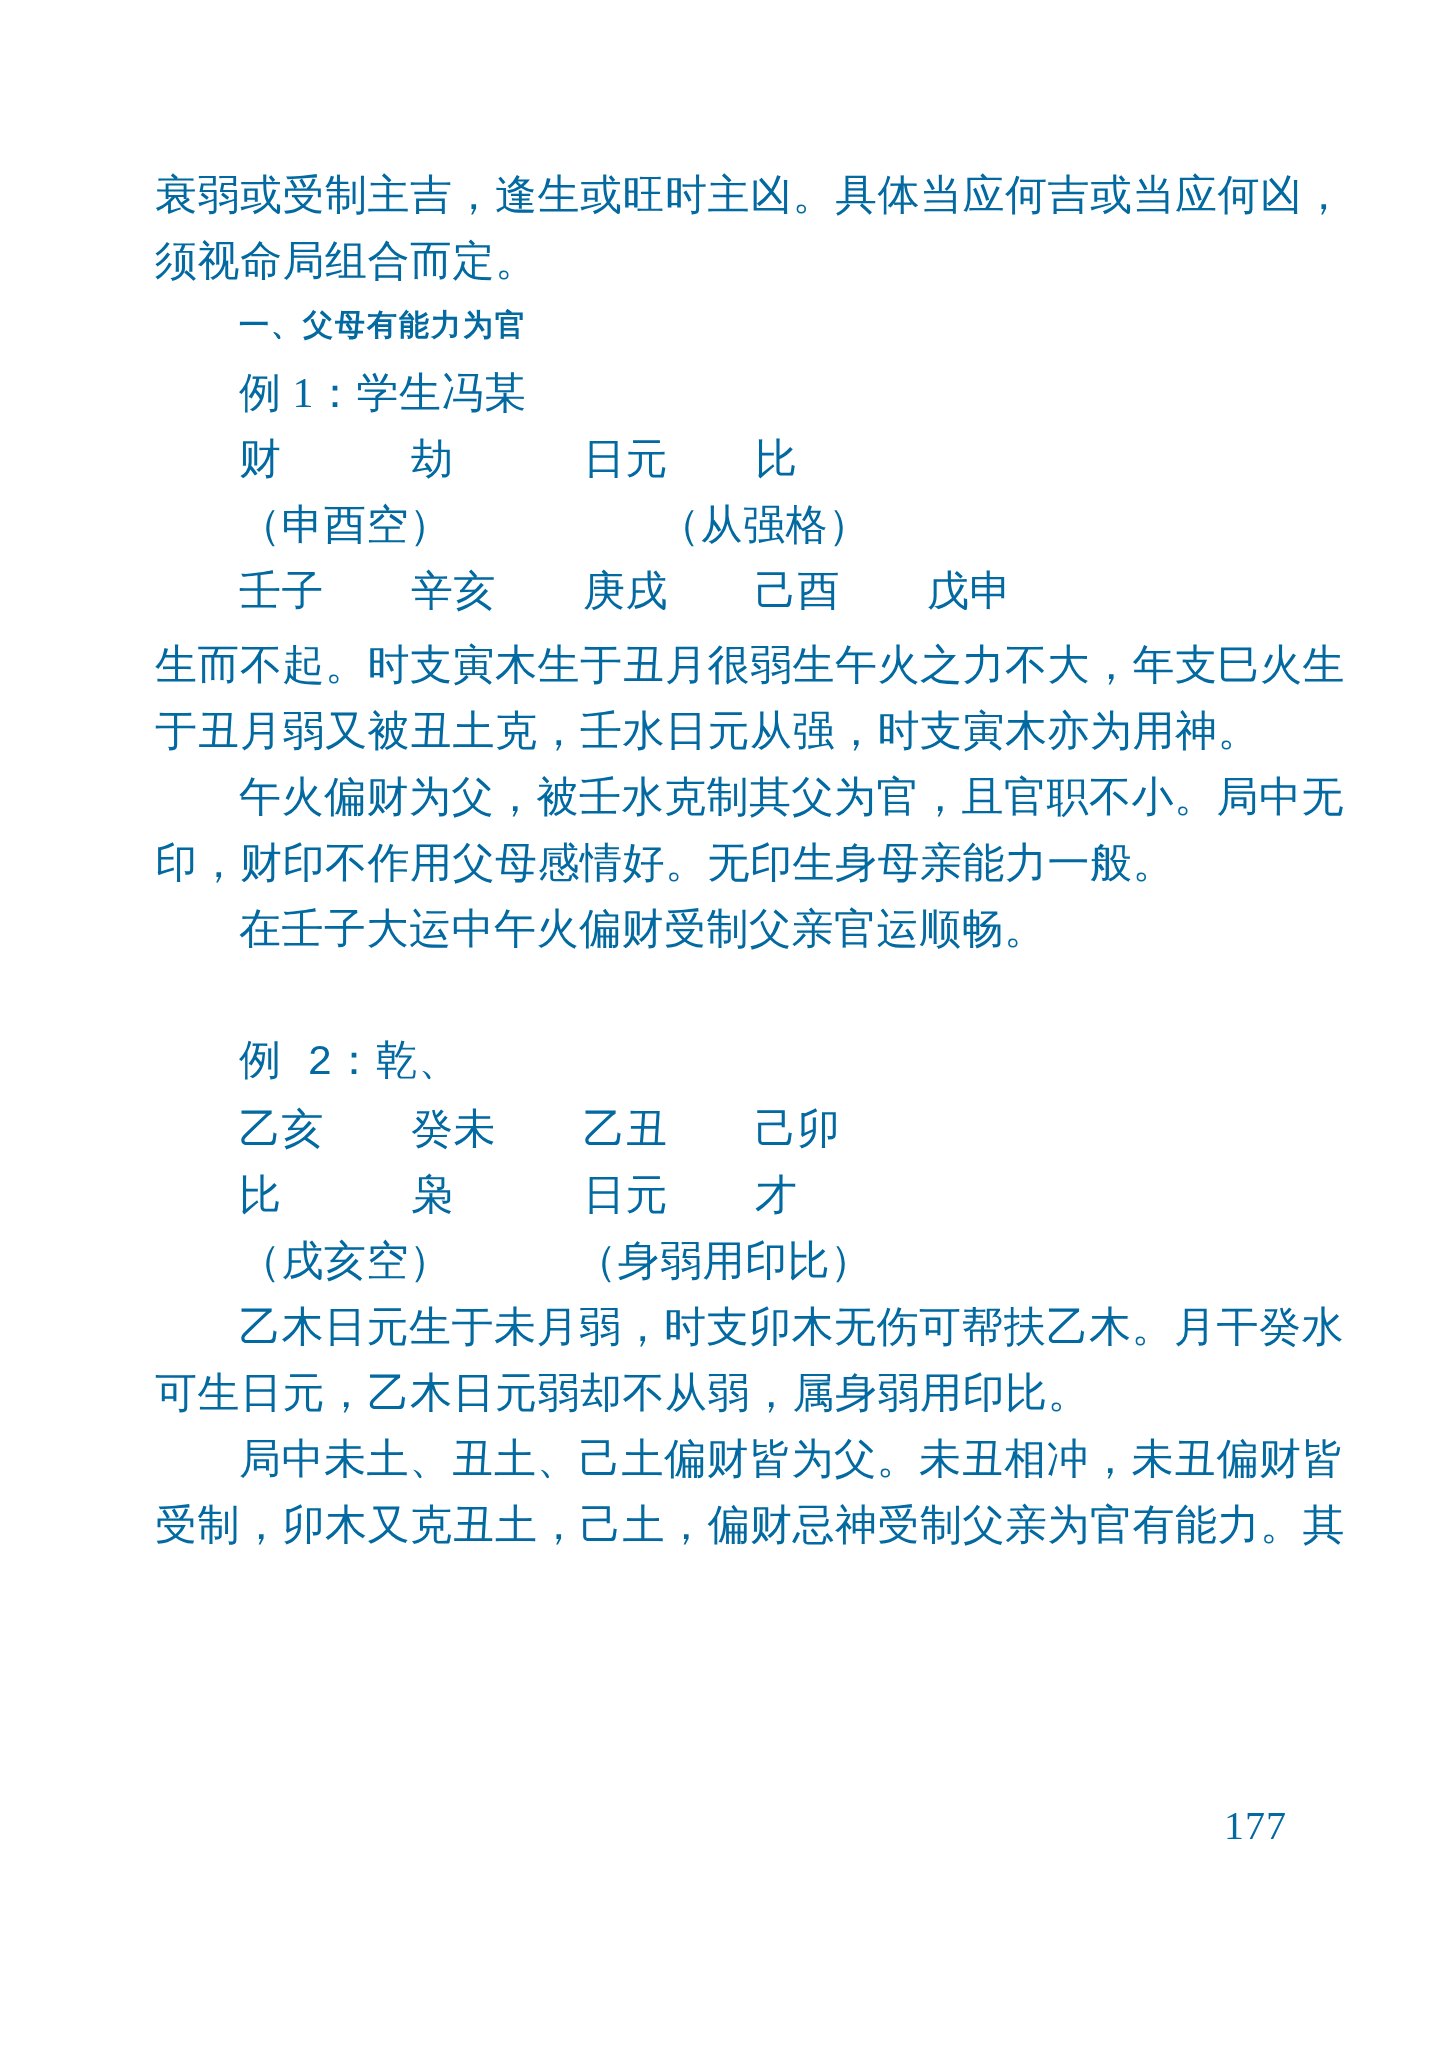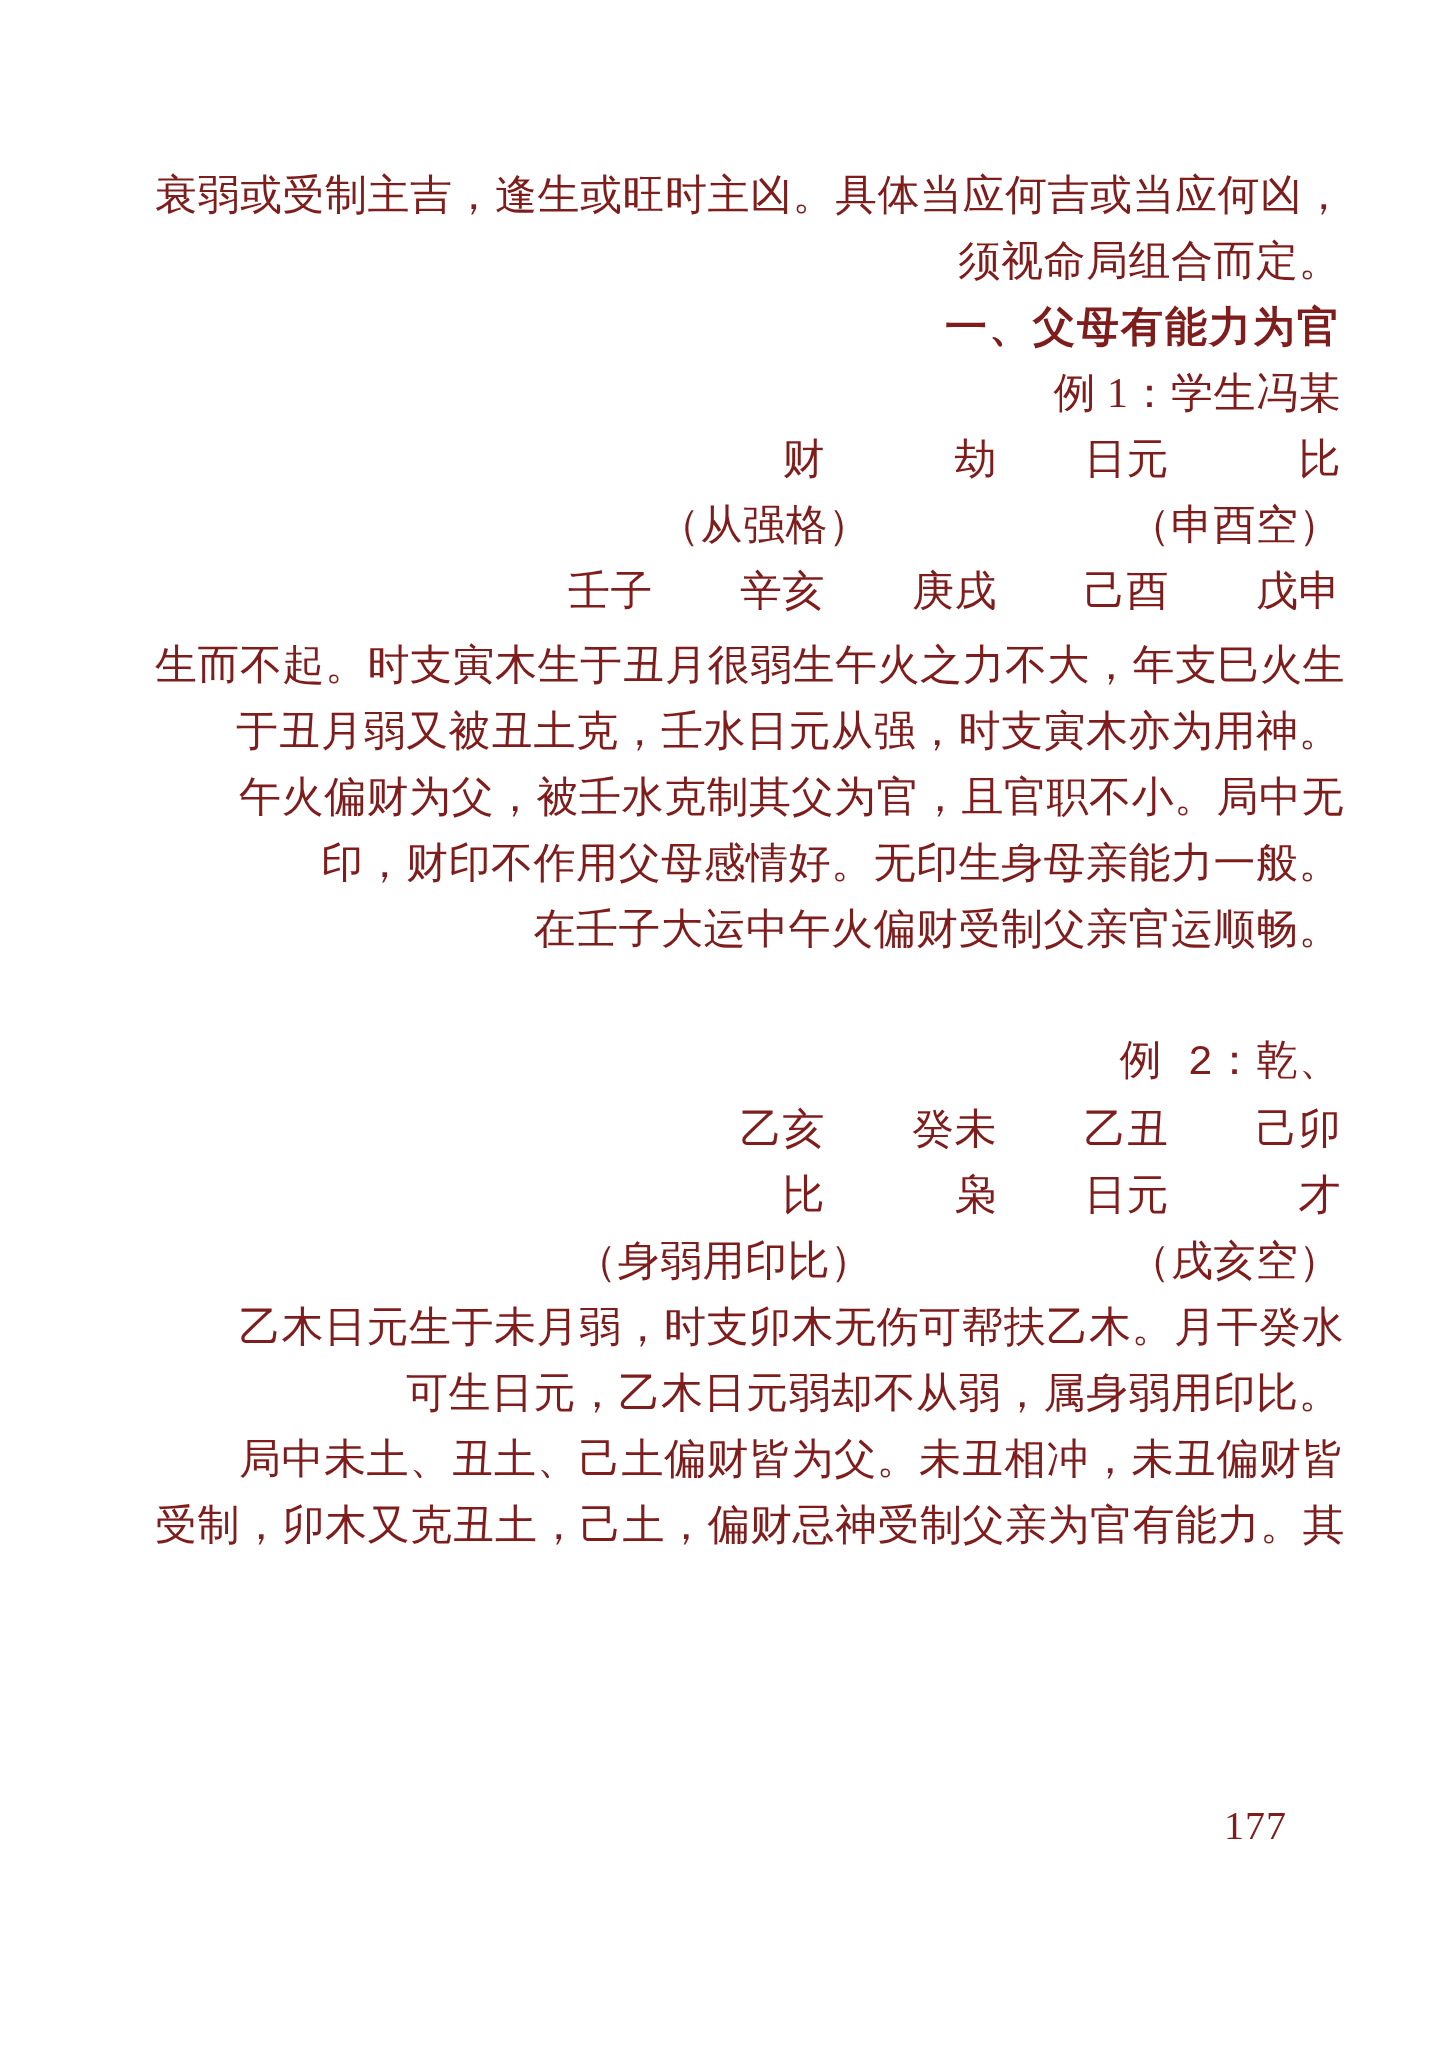--- a/index.html
+++ b/index.html
@@ -7,44 +7,43 @@
     padding: 0;
     background: #e8e8e8;
   }
   .page {
     position: relative;
     width: 1446px;
     height: 2048px;
     margin: 0 auto;
     background: #ffffff;
     font-family: "Liberation Serif", "DejaVu Serif", serif;
-    color: #7f1d1d;
+    color: #0369a1;
     overflow: hidden;
-    text-align: right;
   }
   .content {
     position: absolute;
     left: 155px;
     top: 162px;
     width: 1186px;
   }
   .line {
     height: 66px;
     line-height: 66px;
     font-size: 42px;
     white-space: nowrap;
     letter-spacing: 0.5px;
   }
   .indent {
     padding-left: 84px;
   }
   .heading {
-    font-family: Liberation Sans, sans-serif;
+    font-family: Liberation Mono, monospace;
     font-weight: bold;
-    font-size: 42px;
+    font-size: 30px;
     letter-spacing: 2px;
   }
   .bazi-row {
     position: relative;
   }
   .cell {
     display: inline-block;
     width: 172px;
     white-space: nowrap;
   }

